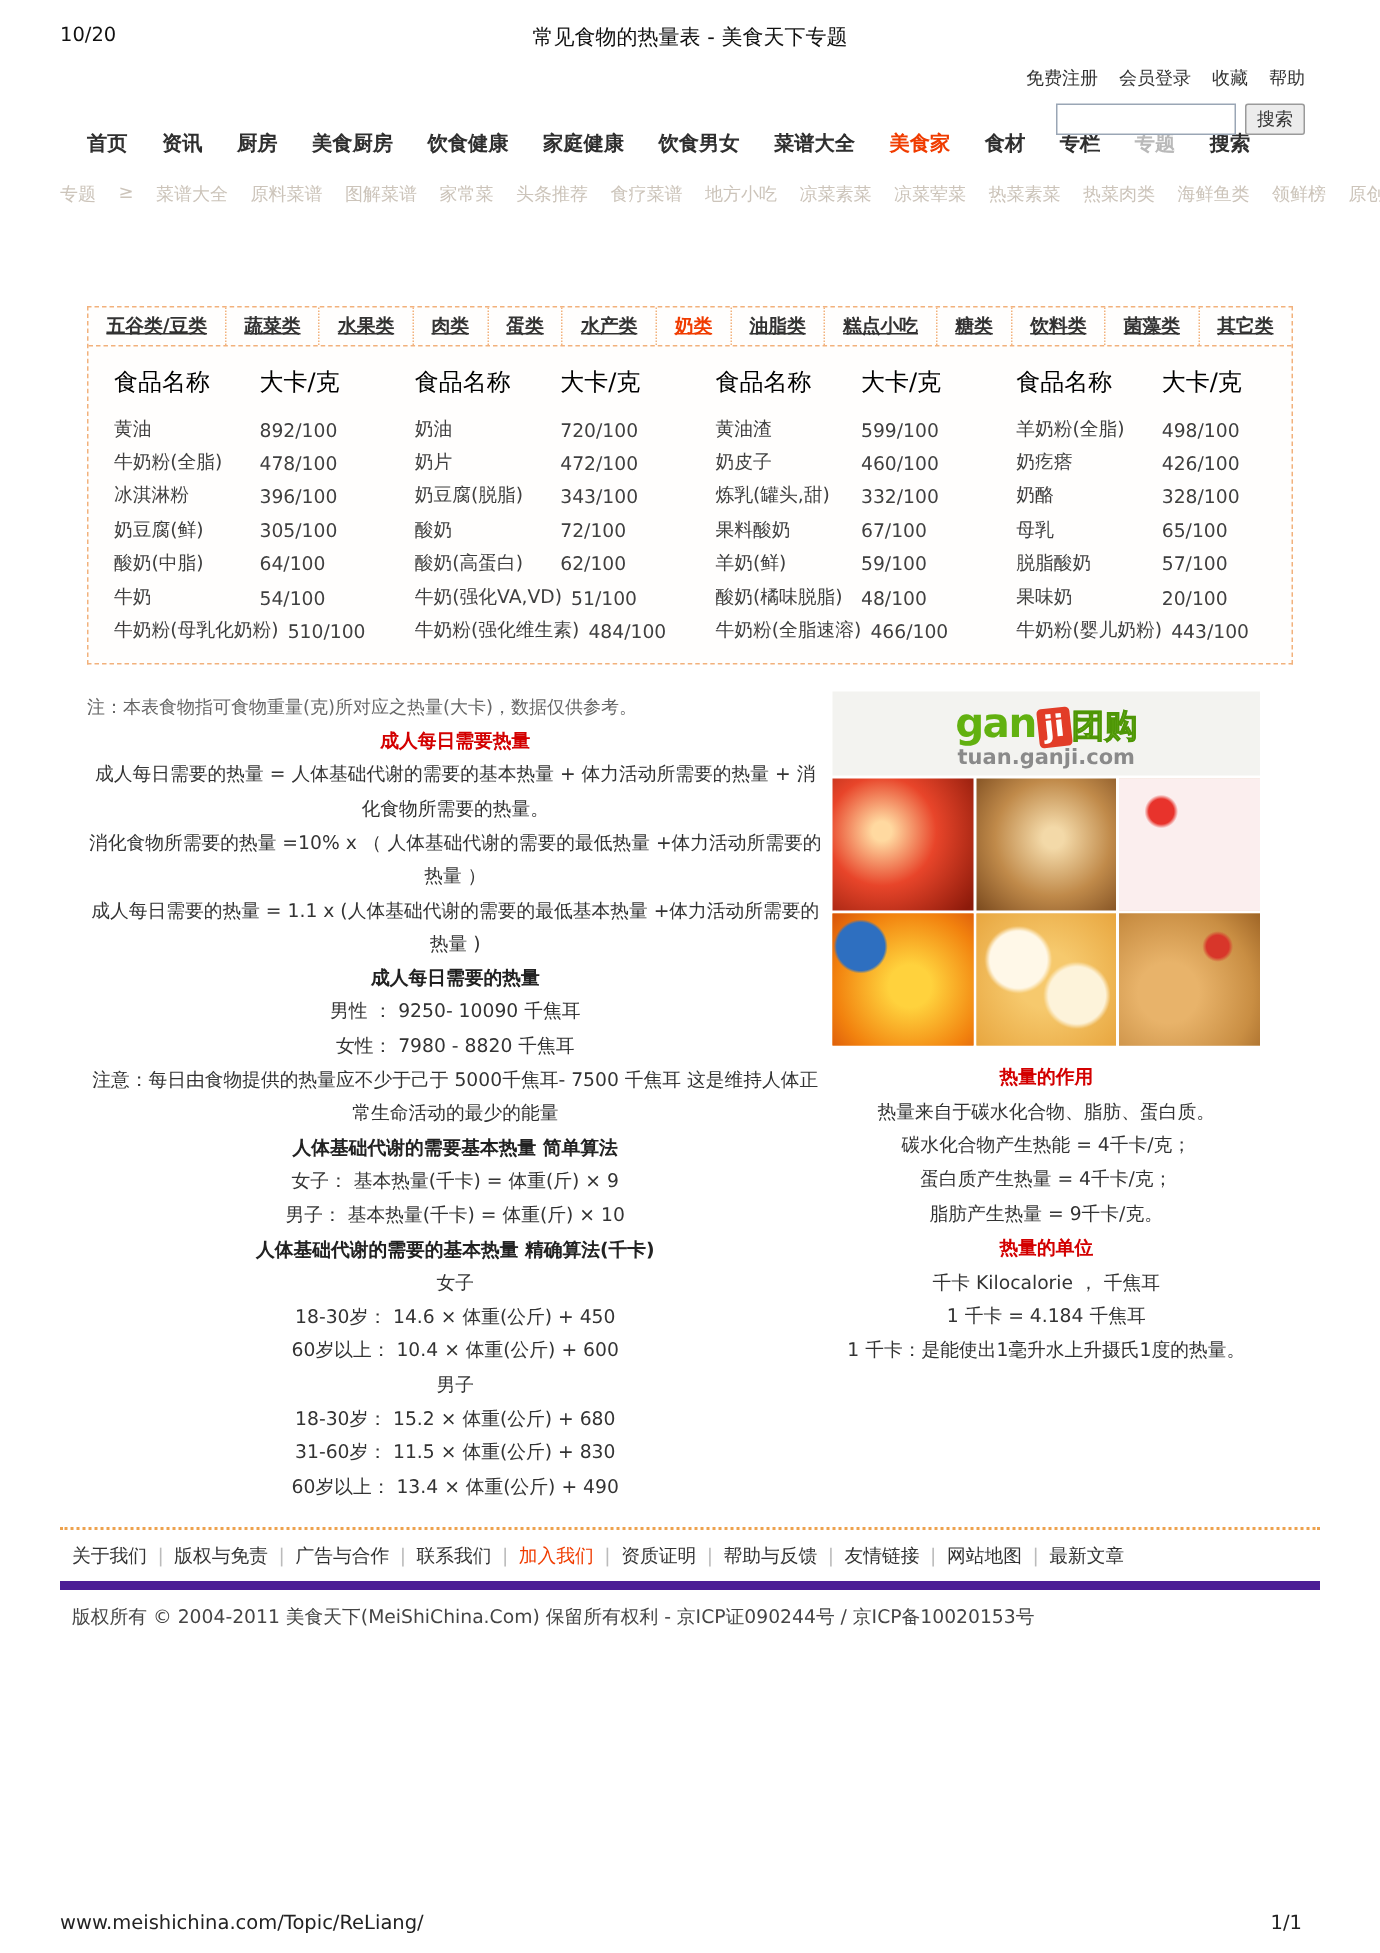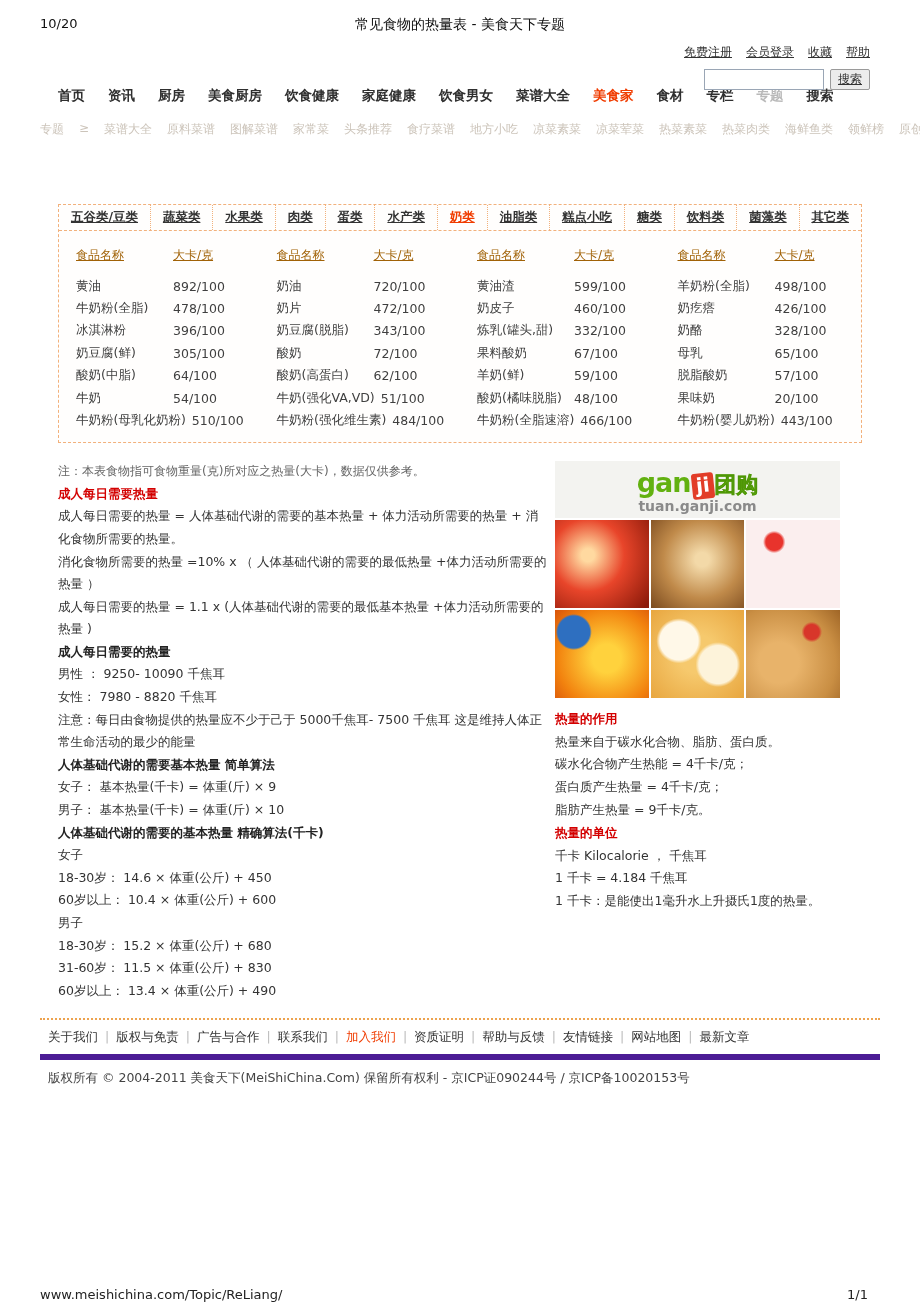--- a/index.html
+++ b/index.html
@@ -3,24 +3,24 @@
 <meta charset="utf-8">
 <style>
   * { margin:0; padding:0; box-sizing:border-box; }
   html,body { background:#fff; }
   body { font-family:"DejaVu Sans","Liberation Sans",sans-serif; color:#333; }
   .page { position:relative; width:920px; height:1302px; margin:0 auto; background:#fff; overflow:hidden; }
 
   
   .print-header { position:relative; padding:16px 33px 0 40px; font-size:13px; color:#111; }
   .ph-title { position:absolute; left:0; right:0; top:16px; text-align:center; font-size:14px; color:#111; }
-  .print-footer { position:absolute; left:40px; right:52px; bottom:0; display:flex; justify-content:space-between; font-size:13px; color:#222; }
-
-  
-  .site-header { position:absolute; top:44px; right:50px; text-align:right;text-decoration:underline; }
+  .print-footer { position:absolute; left:40px; right:52px; bottom:12px; display:flex; justify-content:space-between; font-size:13px; color:#222; }
+
+  
+  .site-header { position:absolute; top:44px; right:50px; text-align:right; }
   .user-links { font-size:12px; color:#333; }
   .user-links a { color:#333; text-decoration:none; margin-left:14px; cursor:pointer; }
   .search-row { margin-top:8px; display:flex; align-items:center; justify-content:flex-end; }
   .search-row input { width:120px; height:21px; border:1px solid #9aa6b5; font-size:12px; padding:0 4px; }
   .search-row button { margin-left:6px; height:21px; padding:0 7px; font-size:12px; color:#333;
         background:#ececec; border:1px solid #9a9a9a; border-radius:2px; cursor:pointer; }
 
   
   .main-nav { margin:56px 0 0 58px; display:flex; gap:23px; font-size:13.5px; font-weight:bold; }
   .main-nav a { color:#2f2f2f; text-decoration:none; white-space:nowrap; cursor:pointer; }
@@ -36,30 +36,30 @@
   .tabbar { display:flex; border-bottom:1px dashed #f2b17c; }
   .tab { flex:1 1 auto; text-align:center; padding:4px 6px; font-size:12.5px; font-weight:bold;
          color:#333; text-decoration:underline; border-right:1px dotted #f2b17c; white-space:nowrap; cursor:pointer; }
   .tab:last-child { border-right:none; }
   .tab.active { color:#f03c00; }
   .tbl { padding:6px 0 10px 0; }
   .tbl-head, .tr { display:flex; }
   .tbl-head { padding:8px 0 10px 0; }
   .pair { flex:1 1 25%; min-width:0; display:flex; padding-left:17px; white-space:nowrap; align-items:center; height:22.4px; }
   .tbl-head .pair { height:20px; }
-  .th { font-size:12px; color:#a16207;text-decoration:underline; }
+  .th { font-size:16px; color:#000000; }
   .th.name, .td.name { min-width:97px; padding-right:6px; }
   .td { font-size:12.5px; color:#3f3f3f; }
 
   
   .columns { display:flex; margin:18px 58px 0 58px; align-items:flex-start; }
   .col-left { width:497px; padding-right:6px; }
   .col-right { width:285px; margin-left:0; }
   .note { font-size:12px; color:#666; line-height:20px; margin-bottom:2px; }
-  .line { font-size:12.5px; line-height:22.6px; color:#333; }
+  .line { font-size:12.5px; line-height:22.6px; color:#333;text-align:center; }
   .line.red-head { color:#d30000; font-weight:bold; }
   .line.bold-head { color:#222; font-weight:bold; }
 
   
   .ad { width:285px; cursor:pointer; }
   .ad-logo { background:#f3f3f0; text-align:center; padding:6px 0 4px 0; }
   .ad-brand { font-size:27px; font-weight:bold; color:#62b110; letter-spacing:-1px; }
   .ad-ji-box { display:inline-block; background:#e23d28; color:#fff; font-size:20px; font-weight:bold;
                padding:0 4px 2px 4px; transform:rotate(-6deg); border-radius:3px; margin:0 1px; }
   .ad-badge { font-size:22px; font-weight:bold; color:#6cb61c; -webkit-text-stroke:0.5px #4e9606; }

